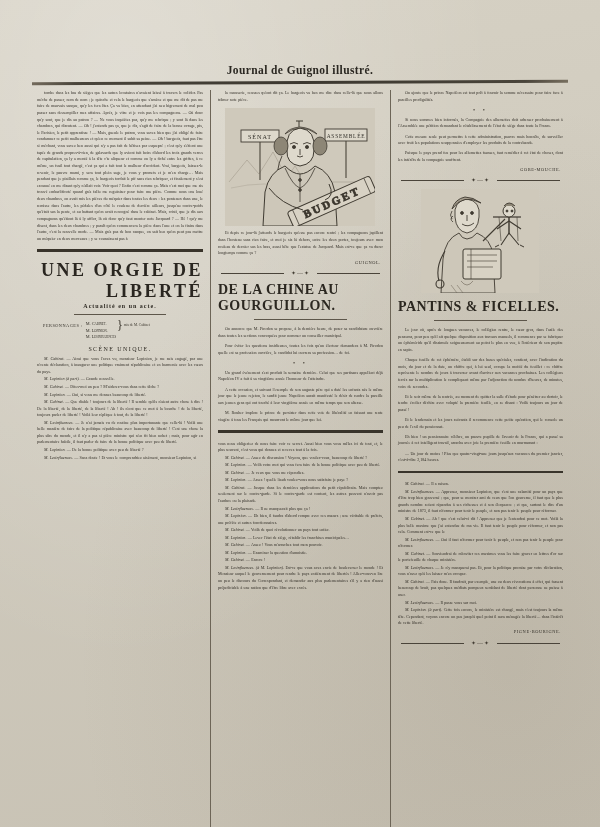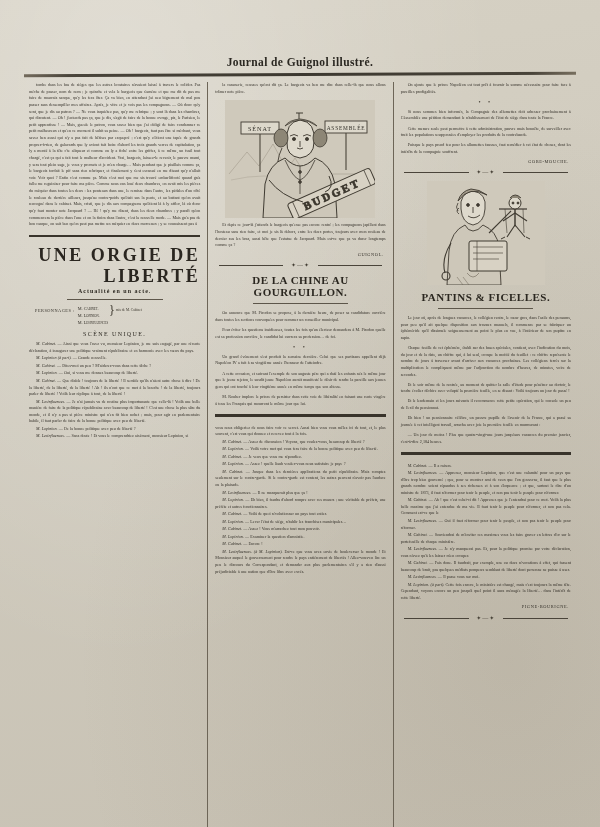--- a/index.html
+++ b/index.html
@@ -9,21 +9,21 @@
     font-family:"Liberation Serif",serif;
     overflow:hidden;
     position:relative;
   }
   .page{
     position:absolute;inset:0;
     background:
       radial-gradient(ellipse at 20% 10%, rgba(255,255,255,0.28), rgba(255,255,255,0) 55%),
       radial-gradient(ellipse at 85% 80%, rgba(120,108,88,0.16), rgba(0,0,0,0) 60%),
       linear-gradient(170deg,#d6d1c4 0%,#cfcabd 45%,#c8c2b4 100%);
-    padding:8px;
+    padding:16px;
     box-sizing:border-box;
   }
   .masthead{
     text-align:center;
     font-family:"Liberation Serif",serif;
     font-weight:bold;
     font-size:11.5px;
     letter-spacing:.4px;
     color:#2b2822;
     padding-top:48px;
@@ -81,23 +81,22 @@
     content:"";
     position:absolute;
     top:50%;
     width:38%;
     height:1px;
     background:#4a443a;
   }
   .orn::before{left:2%;}
   .orn::after{right:2%;}
   .sec-head{
-    text-align:center;
     font-weight:bold;
-    font-size:11px;
+    font-size:14px;
     letter-spacing:.5px;
     color:#2b2720;
     margin:6px 0 4px 0;
   }
   .hr-thin{height:1px;background:#5d564a;margin:5px 22% 6px 22%;}
   .hr-thick{height:2.5px;background:#39342b;margin:7px 0 8px 0;}
   .stars{
     text-align:center;font-size:6px;color:#4a443a;letter-spacing:3px;
     margin:3px 0 4px 0;line-height:1;
   }

